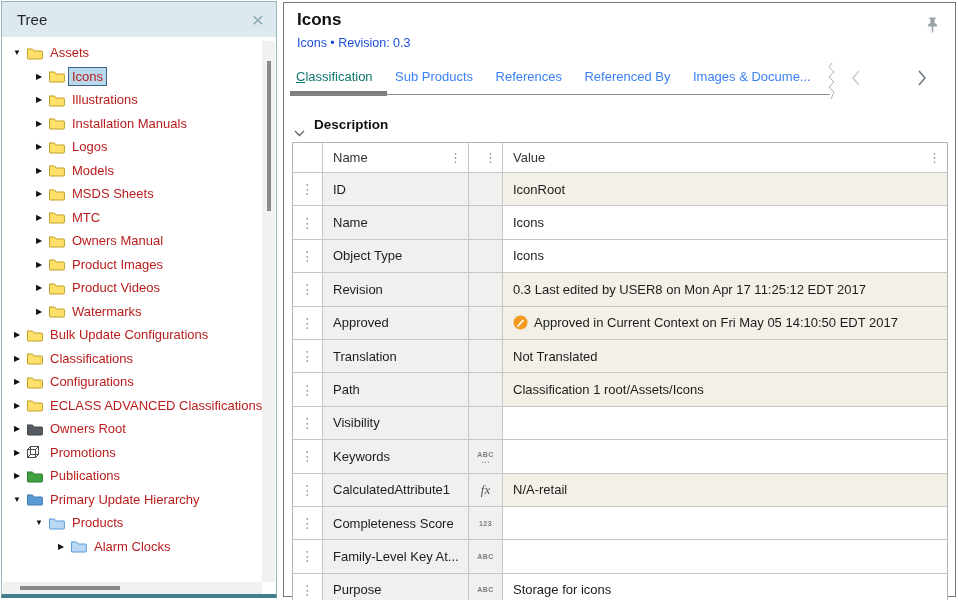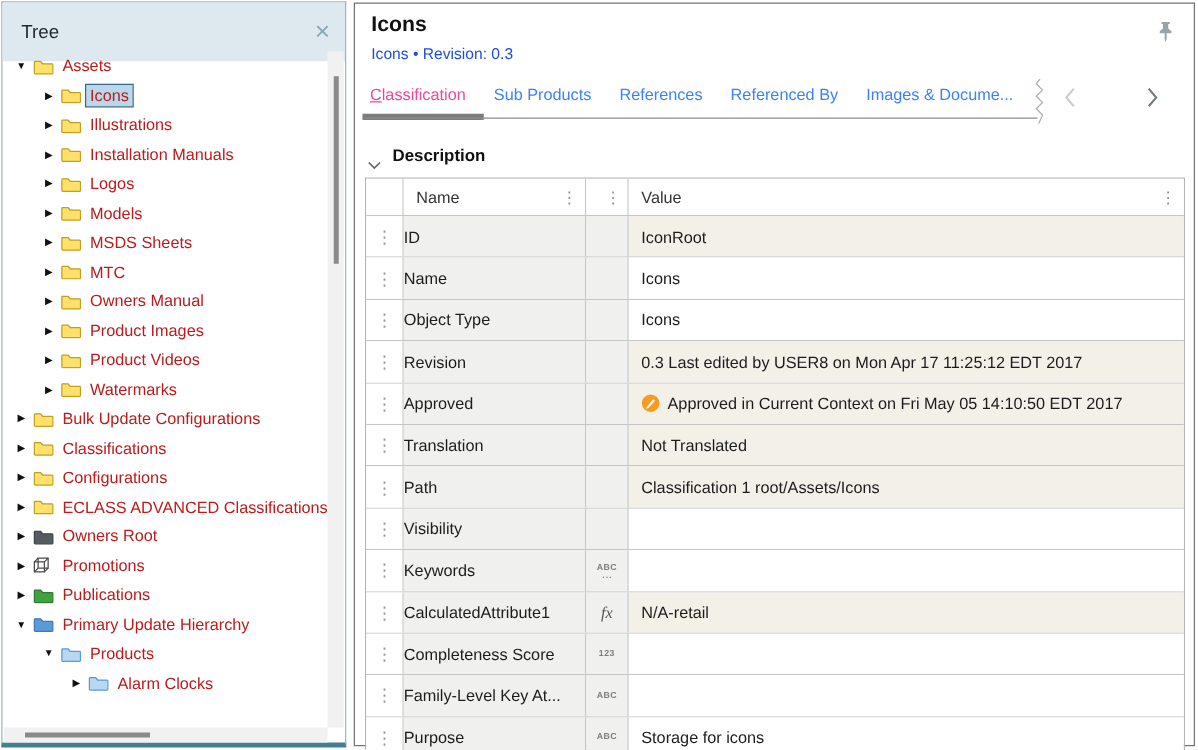--- a/index.html
+++ b/index.html
@@ -7,21 +7,21 @@
     width:958px;height:600px;position:relative;background:#fff;
     font-family:"Liberation Sans","DejaVu Sans",sans-serif;color:#1c1c1c;
     overflow:hidden;
   }
   
   .tree-panel{
     position:absolute;left:1px;top:1px;width:274px;height:592px;
     border:1px solid #9cb6c0;border-bottom:4px solid #447f90;background:#fff;
   }
   .tree-header{
-    height:47px;background:#dde9ee;display:flex;align-items:center;
+    height:35px;background:#dde9ee;display:flex;align-items:center;
     justify-content:space-between;padding:0 12px 0 15px;gap:38px;
   }
   .tree-title{font-size:15px;color:#1f262a;}
   .tree-close{font-size:21px;color:#8aa7b2;cursor:pointer;line-height:1;}
   .tree-items{position:absolute;left:0;top:39px;right:14px;bottom:12px;overflow:hidden;}
   .tree-row{display:flex;align-items:center;height:23.5px;white-space:nowrap;
     padding-left:calc(8px + var(--lv) * 22px);}
   .arrow{width:14px;flex:none;font-size:8px;color:#111;text-align:center;}
   .arrow[data-exp="down"]::before{content:"▼";}
   .arrow[data-exp="right"]::before{content:"▶";}
@@ -46,21 +46,21 @@
   
   .detail-panel{
     position:absolute;left:283px;top:2px;width:671px;height:593px;
     border:1px solid #757575;background:#fff;
   }
   .dp-title{position:absolute;left:13px;top:7px;font-size:17px;font-weight:bold;color:#111;}
   .dp-subtitle{position:absolute;left:13px;top:33px;font-size:12.5px;color:#1d4ed8;}
   .pin{position:absolute;right:16px;top:14px;cursor:pointer;}
   .tabs{position:absolute;left:12px;top:64px;white-space:nowrap;}
   .tab{display:inline-block;margin-right:18px;font-size:13px;color:#3b82f6;cursor:pointer;}
-  .tab.active{color:#ec4899;text-align:right;}
+  .tab.active{color:#0f766e;text-align:right;}
   .tab.active::first-letter{text-decoration:underline;}
   .tabs-underline{position:absolute;left:8px;top:91px;width:538px;height:1px;background:#8c8c8c;}
   .tab-active-bar{position:absolute;left:6px;top:88px;width:97px;height:5px;background:#7c7c7c;}
   .tab-tear{position:absolute;left:543px;top:60px;}
   .tab-nav{position:absolute;top:66px;font-size:16px;}
   .tab-nav.prev{left:566px;}
   .tab-nav.next{left:632px;}
   .section-chevron{position:absolute;left:10px;top:120px;}
   .section-title{position:absolute;left:30px;top:114px;font-size:13.5px;font-weight:bold;color:#111;}
 
@@ -71,21 +71,21 @@
   .t-head{height:29px;}
   .t-data{height:32.4px;}
   .cell{display:flex;align-items:center;border-right:1px solid #c6c6c6;overflow:hidden;}
   .cell:last-child{border-right:none;}
   .head-cell{font-size:13px;color:#333;background:#fff;}
   .name-head,.value-head{justify-content:space-between;padding:0 6px 0 10px;}
   .icon-head{justify-content:flex-end;padding-right:5px;}
   .menu-dots{color:#8f8f8f;font-size:13px;cursor:pointer;}
   .handle-cell{justify-content:center;background:#fff;}
   .drag-dots{color:#9a9a9a;font-size:14px;cursor:grab;line-height:1;}
-  .name-cell{background:#f0f0ee;font-size:13px;color:#1c1c1c;white-space:nowrap;}
+  .name-cell{background:#f0f0ee;padding-left:10px;font-size:13px;color:#1c1c1c;white-space:nowrap;}
   .icon-cell{background:#f0f0ee;flex-direction:column;justify-content:center;}
   .value-cell{background:#fff;padding-left:10px;font-size:13px;color:#1c1c1c;white-space:nowrap;}
   .t-data.readonly .value-cell{background:#f3f0e8;}
   .g-abc,.g-num{display:none;font-size:7px;font-weight:bold;color:#7d7d7d;letter-spacing:.4px;}
   .g-dots{display:none;font-size:10px;line-height:4px;color:#7d7d7d;}
   .g-fx{display:none;font-family:"Liberation Serif","DejaVu Serif",serif;font-style:italic;font-size:13px;color:#555;}
   .icon-cell[data-icon="abc"] .g-abc{display:block;}
   .icon-cell[data-icon="abc-multi"] .g-abc{display:block;}
   .icon-cell[data-icon="abc-multi"] .g-dots{display:block;}
   .icon-cell[data-icon="fx"] .g-fx{display:block;}

